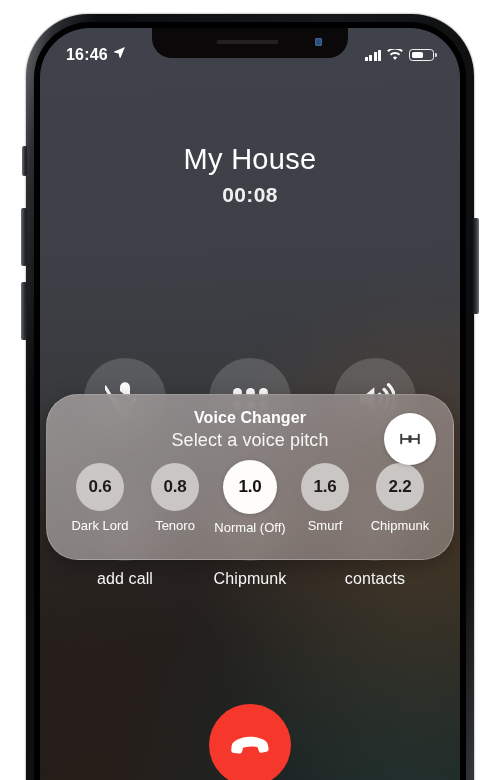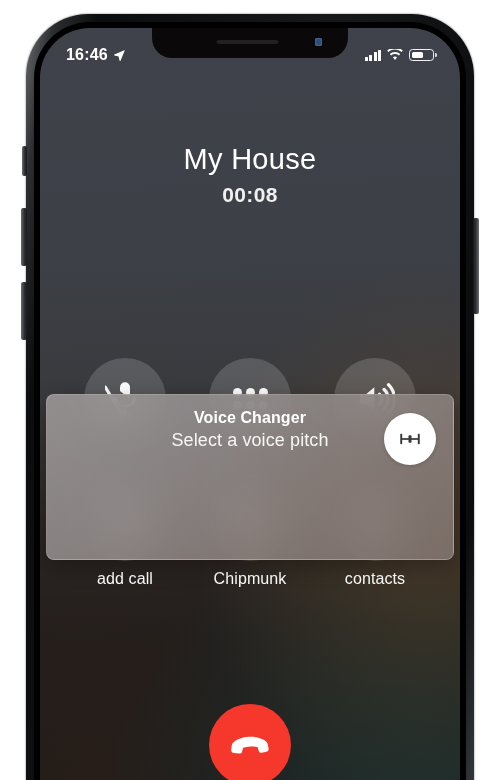--- a/index.html
+++ b/index.html
@@ -125,21 +125,20 @@
     display: flex;
     align-items: center;
     justify-content: space-between;
     padding: 0 26px;
     box-sizing: border-box;
     z-index: 8;
     color: #fff;
   }
   .sb-left {
     display: flex;
-    align-items: center;
     gap: 5px;
   }
   .sb-time {
     font-size: 16px;
     font-weight: bold;
     letter-spacing: .2px;
   }
   .sb-right {
     display: flex;
     align-items: center;
@@ -275,21 +274,21 @@
     z-index: 3;
   }
 
   
   .vc-panel {
     position: absolute;
     left: 6px;
     top: 366px;
     width: 408px;
     height: 166px;
-    border-radius: 8px;
+    border-radius: 32px;
     z-index: 6;
     box-sizing: border-box;
     padding: 14px 14px 12px;
     background:
       linear-gradient(145deg,
         rgba(156,152,152,.90) 0%,
         rgba(146,140,140,.90) 35%,
         rgba(136,126,122,.90) 70%,
         rgba(128,116,111,.90) 100%);
     backdrop-filter: blur(18px) saturate(140%);
@@ -514,16 +513,44 @@
 
       <div class="vc-action">
         <svg width="26" height="26" viewBox="0 0 24 24">
           <rect x="3" y="7.2" width="1.8" height="9.6" rx=".6" fill="#3a3a3a"></rect>
           <rect x="19.2" y="7.2" width="1.8" height="9.6" rx=".6" fill="#3a3a3a"></rect>
           <rect x="4.4" y="11.2" width="15.2" height="1.6" fill="#3a3a3a"></rect>
           <rect x="10.6" y="8.6" width="2.8" height="6.8" rx=".8" fill="#3a3a3a"></rect>
         </svg>
       </div>
 
+      <div class="vc-pitches">
+
+        <div class="pitch">
+          <div class="pitch-circle">0.6</div>
+          <div class="pitch-label">Dark Lord</div>
+        </div>
+
+        <div class="pitch">
+          <div class="pitch-circle">0.8</div>
+          <div class="pitch-label">Tenoro</div>
+        </div>
+
+        <div class="pitch selected">
+          <div class="pitch-circle">1.0</div>
+          <div class="pitch-label">Normal (Off)</div>
+        </div>
+
+        <div class="pitch">
+          <div class="pitch-circle">1.6</div>
+          <div class="pitch-label">Smurf</div>
+        </div>
+
+        <div class="pitch">
+          <div class="pitch-circle">2.2</div>
+          <div class="pitch-label">Chipmunk</div>
+        </div>
+
+      </div>
     </div>
 
   </div>
 </div>
 
 </body></html>

